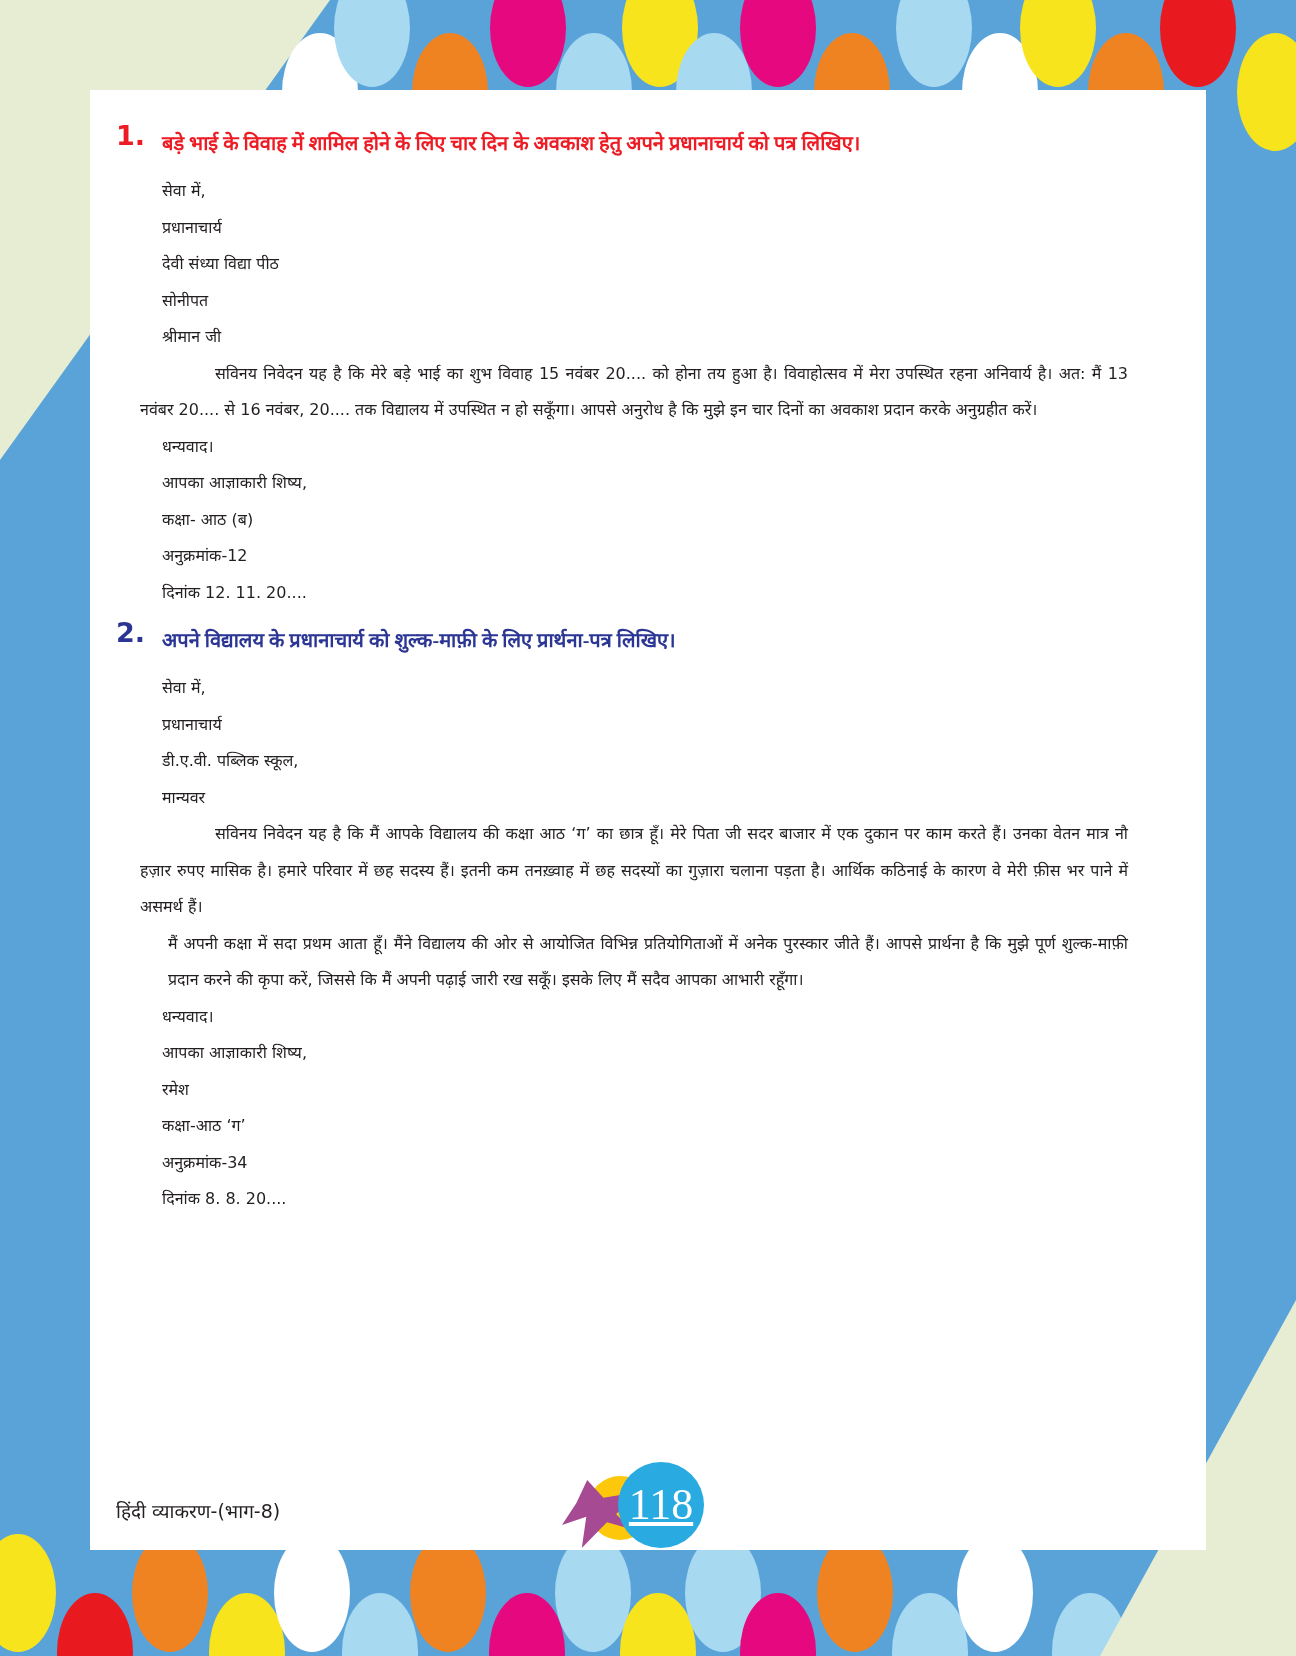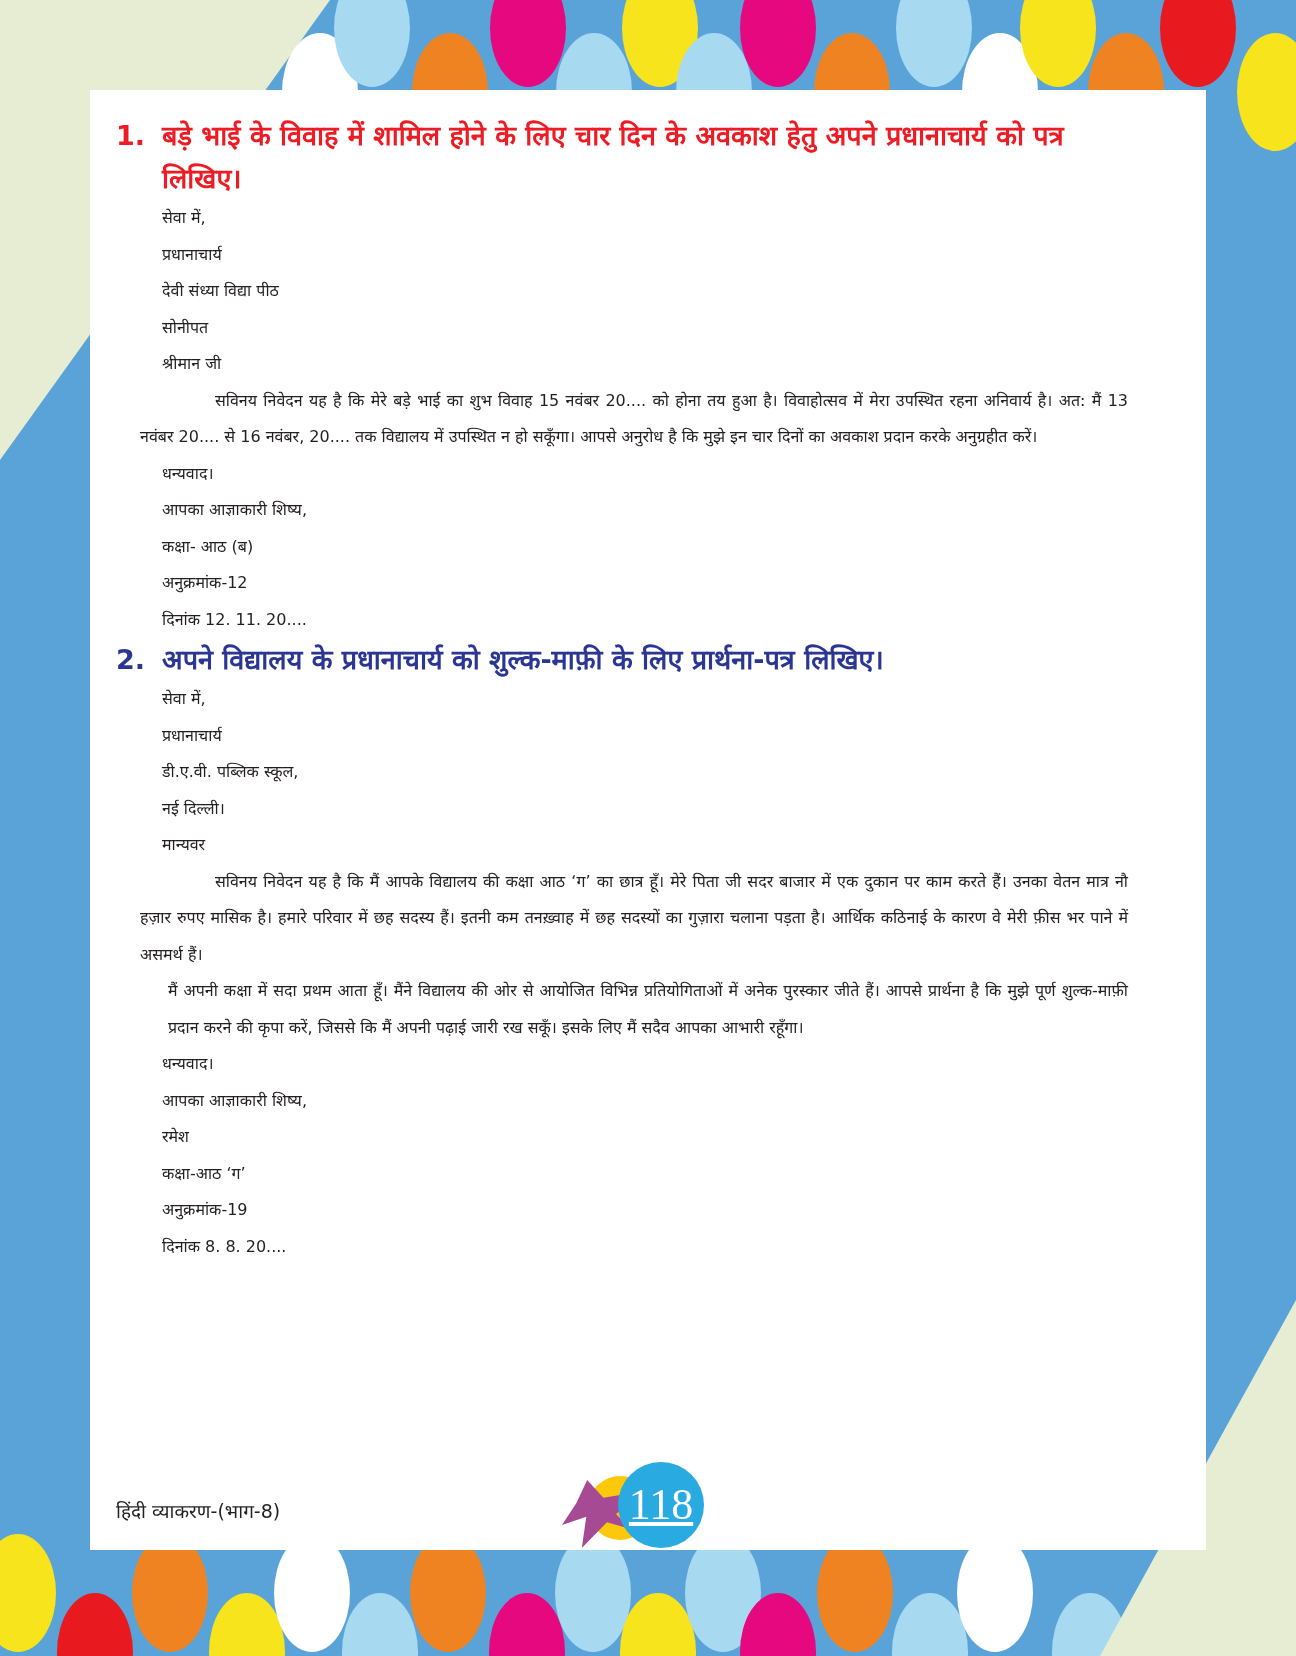--- a/index.html
+++ b/index.html
@@ -12,21 +12,21 @@
   .wedge-top{left:0;top:0;width:330px;height:460px;clip-path:polygon(0 0,100% 0,0 100%);z-index:0;}
   .wedge-bottom{right:0;bottom:0;width:196px;height:356px;clip-path:polygon(100% 0,100% 100%,0 100%);z-index:2;}
   .dot{position:absolute;width:76px;height:118px;border-radius:50%;z-index:1;}
   .card{
     position:absolute;left:90px;top:90px;width:1116px;height:1460px;
     background:#fff;z-index:3;box-sizing:border-box;
     padding:24px 78px 0 26px;color:var(--text-dark);
   }
   .qrow{display:flex;align-items:flex-start;}
   .qnum{flex:none;width:46px;font-weight:bold;font-size:27px;line-height:43px;}
-  .qhead{font-weight:bold;font-size:27px;line-height:43px;}
+  .qhead{font-weight:bold;font-size:20px;line-height:59px;font-family:Liberation Serif, serif;}
   .red{color:var(--accent-red);}
   .blue{color:var(--accent-blue);}
   .letter{margin-left:46px;font-size:16px;line-height:36.5px;}
   .line{white-space:nowrap;}
   .para{text-align:justify;margin:0 0 0 -22px;text-indent:75px;}
   .para.noindent{text-indent:0;margin-left:6px;}
   .footer-title{position:absolute;left:26px;bottom:26px;font-size:19px;color:var(--text-dark);}
   .badge{position:absolute;left:472px;top:1372px;width:170px;height:90px;}
   .badge-yellow{position:absolute;left:26px;top:14px;width:64px;height:64px;border-radius:50%;background:var(--badge-yellow);}
   .badge-purple{
@@ -103,29 +103,28 @@
 
     <div class="qrow">
       <div class="qnum blue">2.</div>
       <div class="qhead blue">अपने विद्यालय के प्रधानाचार्य को शुल्क-माफ़ी के लिए प्रार्थना-पत्र लिखिए।</div>
     </div>
 
     <div class="letter">
       <div class="line">सेवा में,</div>
       <div class="line">प्रधानाचार्य</div>
       <div class="line">डी.ए.वी. पब्लिक स्कूल,</div>
-      <div class="line">नई दिल्ली।</div>
       <div class="line">मान्यवर</div>
       <p class="para">सविनय निवेदन यह है कि मैं आपके विद्यालय की कक्षा आठ ‘ग’ का छात्र हूँ। मेरे पिता जी सदर बाजार में एक दुकान पर काम करते हैं। उनका वेतन मात्र नौ हज़ार रुपए मासिक है। हमारे परिवार में छह सदस्य हैं। इतनी कम तनख़्वाह में छह सदस्यों का गुज़ारा चलाना पड़ता है। आर्थिक कठिनाई के कारण वे मेरी फ़ीस भर पाने में असमर्थ हैं।</p>
       <p class="para noindent">मैं अपनी कक्षा में सदा प्रथम आता हूँ। मैंने विद्यालय की ओर से आयोजित विभिन्न प्रतियोगिताओं में अनेक पुरस्कार जीते हैं। आपसे प्रार्थना है कि मुझे पूर्ण शुल्क-माफ़ी प्रदान करने की कृपा करें, जिससे कि मैं अपनी पढ़ाई जारी रख सकूँ। इसके लिए मैं सदैव आपका आभारी रहूँगा।</p>
       <div class="line">धन्यवाद।</div>
       <div class="line">आपका आज्ञाकारी शिष्य,</div>
       <div class="line">रमेश</div>
       <div class="line">कक्षा-आठ ‘ग’</div>
-      <div class="line">अनुक्रमांक-19</div>
+      <div class="line">अनुक्रमांक-34</div>
       <div class="line">दिनांक 8. 8. 20....</div>
     </div>
 
     <div class="footer-title">हिंदी व्याकरण-(भाग-8)</div>
 
     <div class="badge">
       <div class="badge-yellow"></div>
       <div class="badge-purple"></div>
       <div class="badge-blue">
         <span class="badge-number">118</span>

